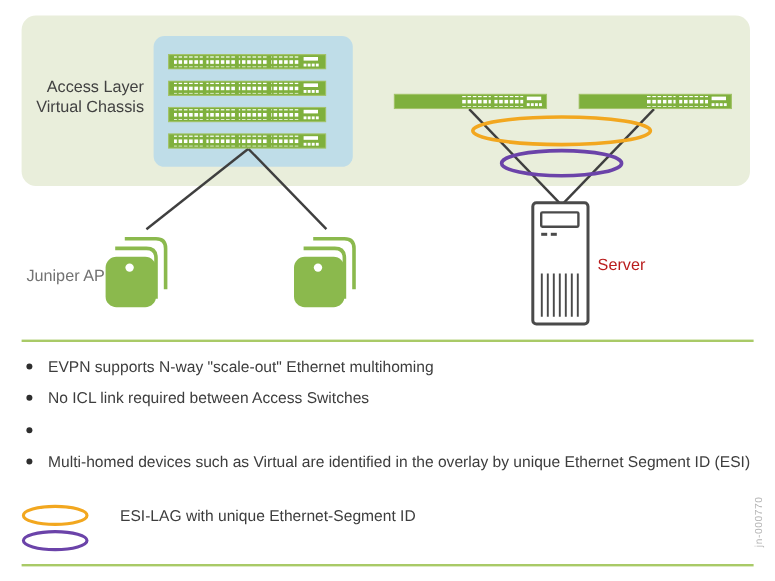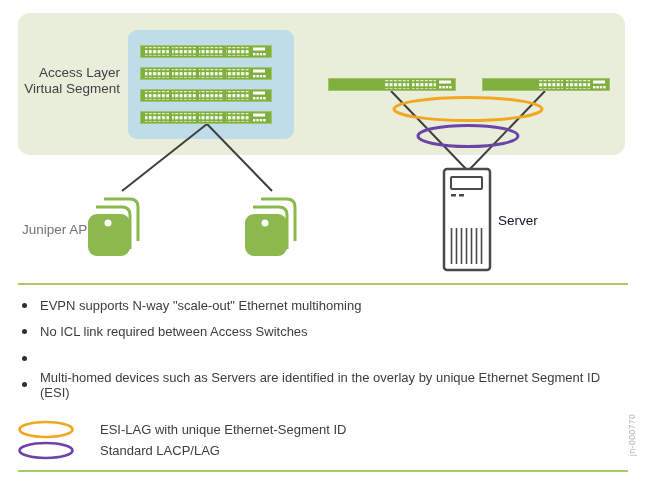--- a/index.html
+++ b/index.html
@@ -13,21 +13,21 @@
   .switch-svg{display:block;}
   .sw-stack1{left:140px;top:45px;}
   .sw-stack2{left:140px;top:67px;}
   .sw-stack3{left:140px;top:89px;}
   .sw-stack4{left:140px;top:111px;}
   .sw-right1{left:328px;top:78px;}
   .sw-right2{left:482px;top:78px;}
   .overlay{left:0;top:0;width:646px;height:484px;pointer-events:none;}
   .access-label{left:18px;top:65px;width:102px;text-align:right;font-size:13.5px;line-height:16px;color:#414141;}
   .ap-label{left:22px;top:222px;font-size:13.5px;color:#737373;}
-  .server-label{left:498px;top:213px;font-size:13.5px;color:#0f172a;}
+  .server-label{left:498px;top:213px;font-size:13.5px;color:#b91c1c;}
   .ap1{left:85px;top:196px;}
   .ap2{left:242px;top:196px;}
   .server{left:441px;top:166px;}
   .divider{left:18px;width:610px;height:2px;background:#a9ca67;}
   .divider-top{top:283px;}
   .divider-bottom{top:470px;}
   .bullets{left:0;top:292px;width:628px;margin:0;padding:0;list-style:none;}
   .bullets li{height:26.5px;display:flex;align-items:center;font-size:13px;}
   .bullets .dot{width:5px;height:5px;border-radius:50%;background:#2e2e2e;margin:0 13px 0 22px;flex:0 0 auto;}
   .legend{left:17px;top:419px;}
@@ -158,21 +158,21 @@
       <line x1="20.5" y1="62" x2="20.5" y2="98"></line>
         <line x1="25.5" y1="62" x2="25.5" y2="98"></line>
       <line x1="30.5" y1="62" x2="30.5" y2="98"></line>
         <line x1="35.5" y1="62" x2="35.5" y2="98"></line>
       <line x1="40.5" y1="62" x2="40.5" y2="98"></line>
     </g>
   </svg>
 
   <div class="abs access-label">
     <div>Access Layer</div>
-    <div>Virtual Segment</div>
+    <div>Virtual Chassis</div>
   </div>
   <div class="abs ap-label">Juniper AP</div>
   <div class="abs server-label">Server</div>
 
   <div class="abs divider divider-top"></div>
   <div class="abs divider divider-bottom"></div>
 
   <ul class="abs bullets">
     <li>
         <span class="dot"></span>
@@ -180,34 +180,33 @@
       </li>
     <li>
         <span class="dot"></span>
         <span>No ICL link required between Access Switches</span>
       </li>
     <li>
         <span class="dot"></span>
       </li>
     <li>
         <span class="dot"></span>
-        <span>Multi-homed devices such as Servers are identified in the overlay by unique Ethernet Segment ID (ESI)</span>
+        <span>Multi-homed devices such as Virtual are identified in the overlay by unique Ethernet Segment ID (ESI)</span>
       </li>
   </ul>
 
   <div class="abs legend">
     <div class="legend-row">
       <svg class="sym" width="58" height="19" viewBox="0 0 58 19">
         <ellipse cx="29" cy="9.5" rx="26.5" ry="7.5" fill="none" stroke="#f2a71f" stroke-width="2.6"></ellipse>
       </svg>
       <span class="lbl">ESI-LAG with unique Ethernet-Segment ID</span>
     </div>
     <div class="legend-row">
       <svg class="sym" width="58" height="19" viewBox="0 0 58 19">
         <ellipse cx="29" cy="9.5" rx="26.5" ry="7.5" fill="none" stroke="#6b43a9" stroke-width="2.6"></ellipse>
       </svg>
-      <span class="lbl">Standard LACP/LAG</span>
     </div>
   </div>
 
   <div class="abs watermark">jn-000770</div>
 
 </div>
 
 </body></html>

